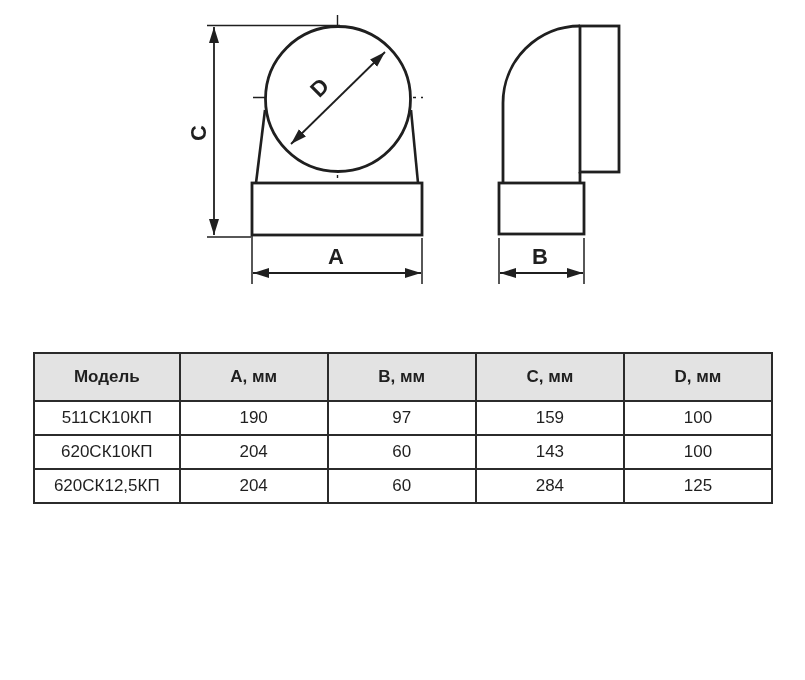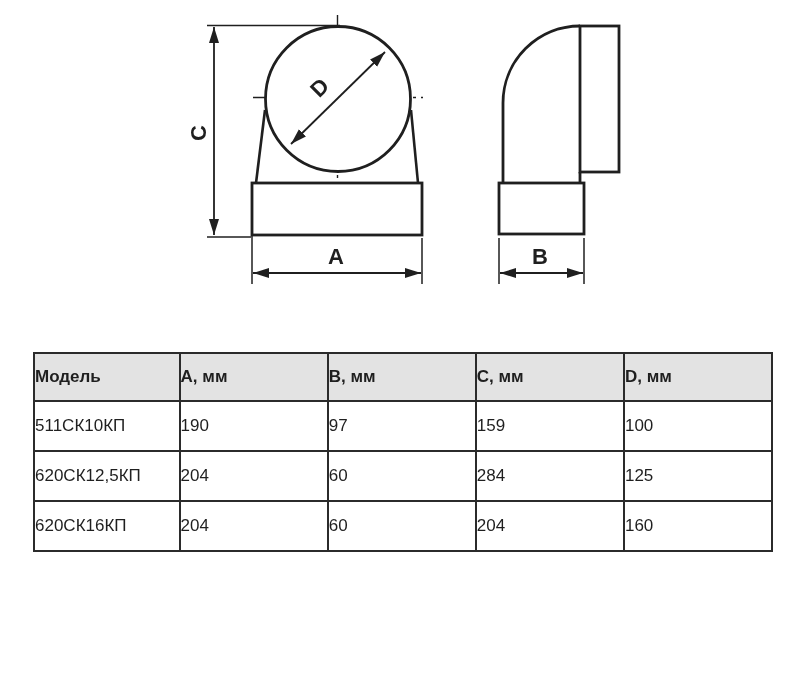--- a/index.html
+++ b/index.html
@@ -24,27 +24,27 @@
   }
   table.spec{
     width:100%;
     border-collapse:collapse;
     table-layout:fixed;
     font-family:"Liberation Sans", sans-serif;
     color:#1f1f1f;
   }
   table.spec th, table.spec td{
     border:2px solid #2b2b2b;
-    text-align:left;
+    text-align:center;
     vertical-align:middle;
     padding:0;
     font-size:17px;
   }
   table.spec thead tr{height:48px;}
-  table.spec tbody tr{height:50px;}
+  table.spec tbody tr{height:34px;}
   table.spec th{
     background:#e3e3e3;
     font-weight:bold;
   }
   table.spec td{background:#ffffff;font-weight:normal;}
 </style>
 </head>
 <body>
 
 <div class="page">
@@ -116,30 +116,30 @@
       </thead>
       <tbody>
         <tr>
           <td>511СК10КП</td>
           <td>190</td>
           <td>97</td>
           <td>159</td>
           <td>100</td>
         </tr>
         <tr>
+          <td>620СК10КП</td>
+          <td>204</td>
+          <td>60</td>
+          <td>143</td>
+          <td>100</td>
+        </tr>
+        <tr>
           <td>620СК12,5КП</td>
           <td>204</td>
           <td>60</td>
           <td>284</td>
           <td>125</td>
-        </tr>
-        <tr>
-          <td>620СК16КП</td>
-          <td>204</td>
-          <td>60</td>
-          <td>204</td>
-          <td>160</td>
         </tr>
       </tbody>
     </table>
   </div>
 
 </div>
 
 </body></html>

